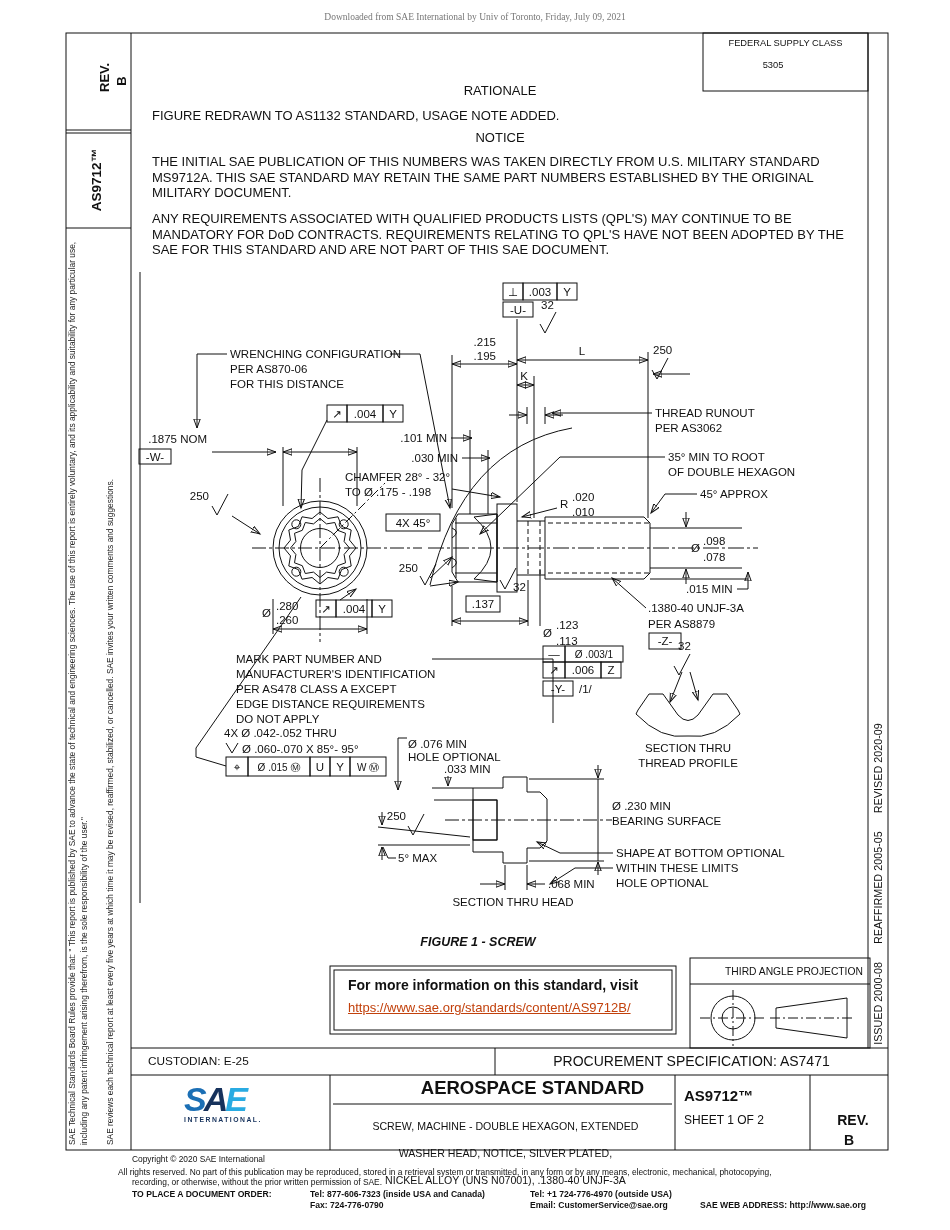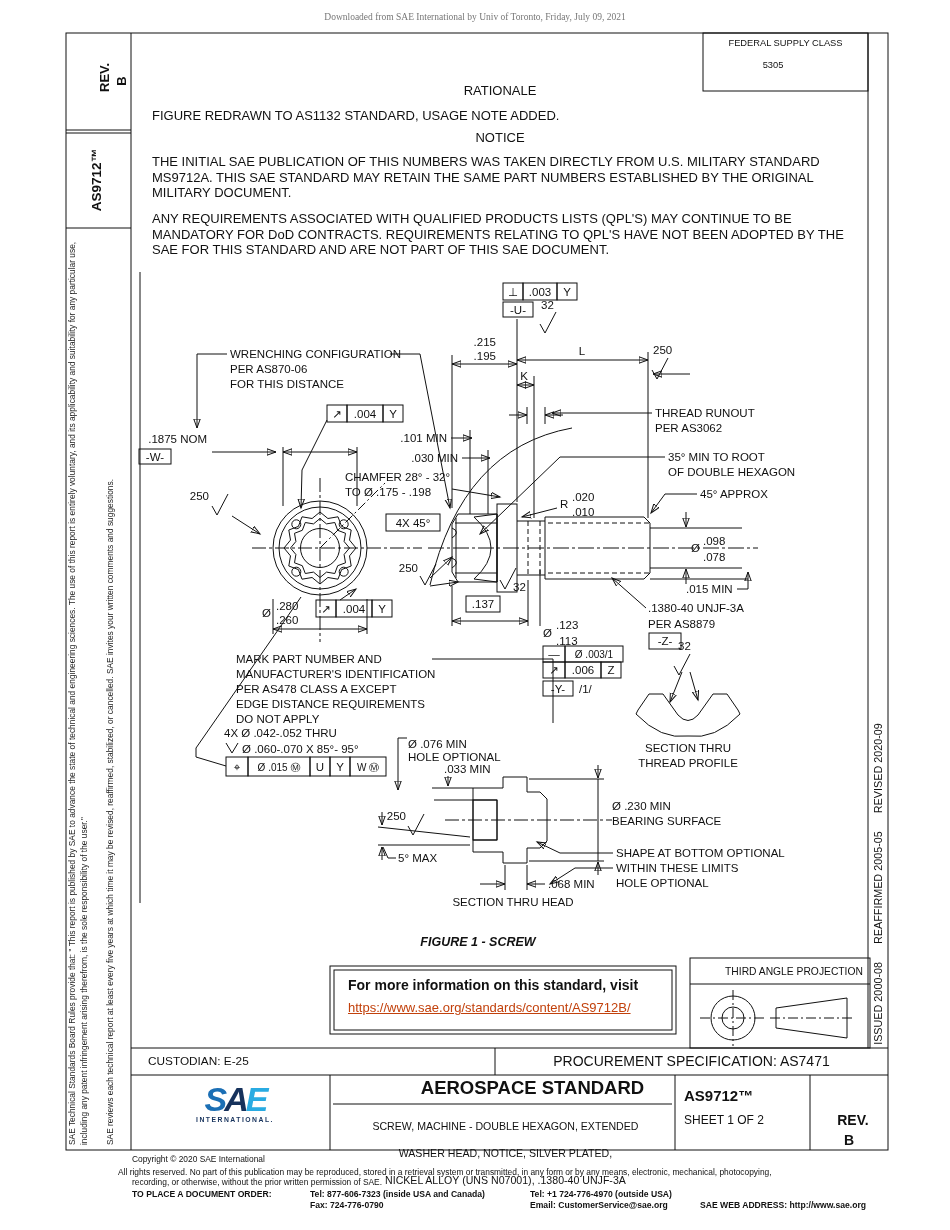--- a/index.html
+++ b/index.html
@@ -379,21 +379,21 @@
 <div class="lbl" style="left:152px;top:242px">SAE FOR THIS STANDARD AND ARE NOT PART OF THIS SAE DOCUMENT.</div>
 
 <div class="lbl b" style="left:348px;top:978px;font-size:14px">For more information on this standard, visit</div>
 <div class="lbl link" style="left:348px;top:1000px;font-size:13px">https://www.sae.org/standards/content/AS9712B/</div>
 
 <div class="lbl ctr" style="left:690px;top:964px;width:208px;font-size:10.3px">THIRD ANGLE PROJECTION</div>
 
 <div class="lbl" style="left:148px;top:1054px;font-size:11.8px">CUSTODIAN: E-25</div>
 <div class="lbl ctr" style="left:495px;top:1054px;width:393px;font-size:14px">PROCUREMENT SPECIFICATION: AS7471</div>
 
-<div class="abs" style="left:190px;top:1082px;width:90px;text-align:center">
+<div class="abs" style="left:184px;top:1082px;width:90px;">
   <div style="font-size:34px;font-weight:bold;font-style:italic;letter-spacing:-3px;line-height:34px"><span class="sae-s">S</span><span class="sae-a">A</span><span class="sae-e">E</span></div>
   <div class="sae-a" style="font-size:6.8px;font-weight:bold;letter-spacing:1.5px">INTERNATIONAL.</div>
 </div>
 <div class="lbl ctr b" style="left:330px;top:1080px;width:405px;font-size:18.5px">AEROSPACE STANDARD</div>
 <div class="lbl ctr" style="left:330px;top:1106px;width:345px;font-size:10.6px;line-height:13.5px">
   <span>SCREW, MACHINE - DOUBLE HEXAGON, EXTENDED</span><br>
   <span>WASHER HEAD, NOTICE, SILVER PLATED,</span><br>
   <span>NICKEL ALLOY (UNS N07001), .1380-40 UNJF-3A</span>
 </div>
 <div class="lbl b" style="left:684px;top:1088px;font-size:15px">AS9712™</div>

